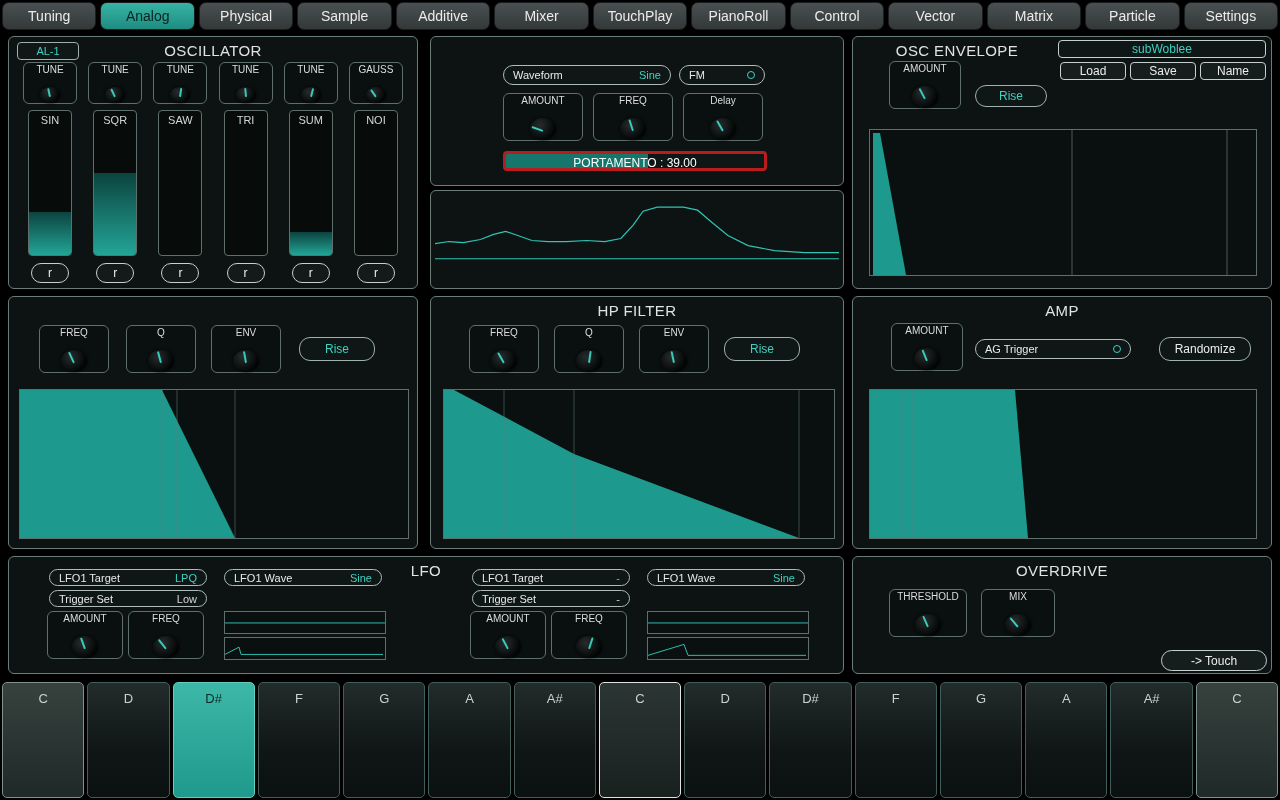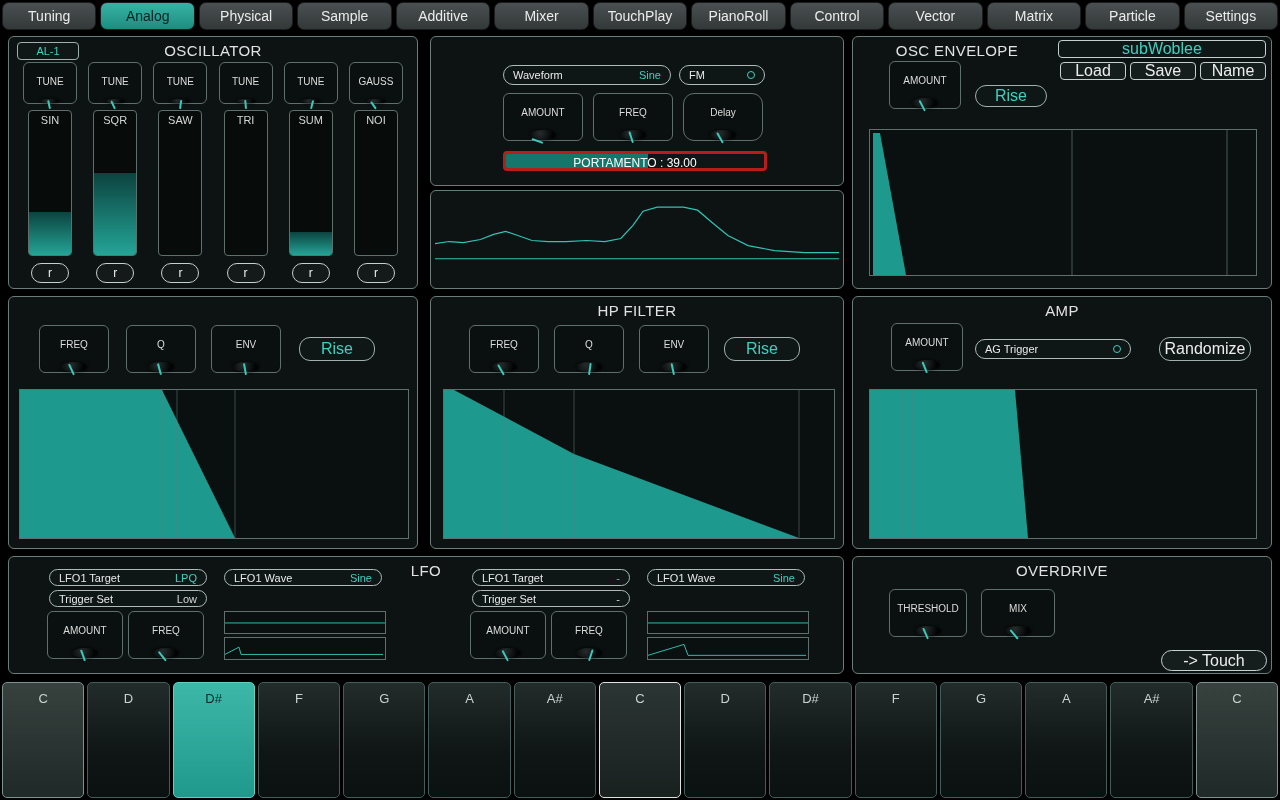--- a/index.html
+++ b/index.html
@@ -6,39 +6,39 @@
   html,body{background:#000;}
   #app{position:relative;width:1280px;height:800px;background:#000;font-family:"Liberation Sans",sans-serif;overflow:hidden;}
   
   .tabs{position:absolute;left:2px;top:2px;width:1276px;height:28px;display:flex;gap:4px;}
   .tab{flex:1;display:flex;align-items:center;justify-content:center;background:linear-gradient(#4a5051,#333839);border:1px solid #1b1e1e;border-radius:7px;color:#ebebeb;font-size:14px;cursor:pointer;white-space:nowrap;}
   .tab.active{background:linear-gradient(#36b3a5,#1e8d80);color:#0b2422;}
   
   .panel{position:absolute;background:#0c1312;border:1px solid #6b7d7a;border-radius:6px;}
   .ptitle{text-align:center;color:#e2e2e2;font-size:15px;padding-top:5px;letter-spacing:.4px;}
   
-  .kb{border:1px solid #5f6f6c;border-radius:6px;background:#0a100f;display:flex;flex-direction:column;align-items:center;padding-top:13px;gap:12px;}
+  .kb{border:1px solid #5f6f6c;border-radius:6px;background:#0a100f;display:flex;flex-direction:column;align-items:center;padding-top:1px;gap:12px;}
   .kl{font-size:10px;color:#dcdcdc;}
   .knob{position:relative;width:26px;height:26px;border-radius:50%;background:radial-gradient(circle at 38% 32%,#262c2c,#020404 72%);box-shadow:0 0 3px #000;}
   .ptr{position:absolute;left:50%;top:1px;width:2px;height:12px;margin-left:-1px;background:#39cab9;transform-origin:50% 12px;border-radius:1px;}
   .knob.sm{width:20px;height:20px;}
   .knob.sm .ptr{height:9px;transform-origin:50% 9px;}
   
   .osc-cols{display:flex;justify-content:space-between;padding:0 13px;margin-top:3px;}
   .osc-col{width:56px;display:flex;flex-direction:column;align-items:center;}
   .slider{width:44px;height:146px;border:1px solid #5f6f6c;border-radius:4px;background:#070c0b;position:relative;margin-top:6px;overflow:hidden;}
   .sl-label{position:absolute;top:3px;left:0;right:0;text-align:center;font-size:11px;color:#d5d5d5;z-index:2;}
   .sl-fill{position:absolute;left:0;right:0;bottom:0;height:0;background:linear-gradient(180deg,#0c433f,#23a597);}
   .rbtn{margin-top:7px;width:38px;height:20px;border:1px solid #c6d0ce;border-radius:10px;background:#131a19;color:#ececec;font-size:12px;display:flex;align-items:center;justify-content:center;}
   
   .opt{position:absolute;display:flex;justify-content:space-between;align-items:center;border:1px solid #aebbb8;border-radius:10px;background:#0e1716;padding:0 9px;font-size:11px;color:#e9e9e9;}
   .opt .val{color:#3fd0c0;}
   .circle{width:8px;height:8px;border:1px solid #3fd0c0;border-radius:50%;}
   
-  .btn{position:absolute;display:flex;align-items:center;justify-content:center;border:1px solid #c6d0ce;border-radius:4px;background:#151e1d;color:#ececec;font-size:16px;cursor:pointer;}
+  .btn{position:absolute;display:flex;align-items:center;justify-content:center;border:1px solid #c6d0ce;border-radius:4px;background:#151e1d;color:#ececec;font-size:12px;cursor:pointer;}
   .pill{border-radius:11px;border-color:#9fb0ae;}
   .teal{color:#3fd0c0;}
   
   .graph{position:absolute;background:#0a100f;border:1px solid #5f6f6c;}
   .graph svg{width:100%;height:100%;display:block;}
   
   .porta{position:absolute;border:3px solid #b91c1c;border-radius:4px;background:#0e1716;overflow:hidden;}
   .porta-fill{position:absolute;left:0;top:0;bottom:0;width:0;background:#15776c;}
   .porta span{position:relative;z-index:2;display:block;text-align:center;line-height:18px;font-size:12px;color:#fff;}
   
@@ -181,21 +181,21 @@
       <span class="knob">
           <span class="ptr" style="transform: rotate(-70deg);"></span>
         </span>
     </div>
     <div class="kb" style="position:absolute;left:162px;top:56px;width:80px;height:48px;">
       <span class="kl">FREQ</span>
       <span class="knob">
           <span class="ptr" style="transform: rotate(-18deg);"></span>
         </span>
     </div>
-    <div class="kb" style="position:absolute;left:252px;top:56px;width:80px;height:48px;border-radius:11px;">
+    <div class="kb" style="position:absolute;left:252px;top:56px;width:80px;height:48px;">
       <span class="kl">Delay</span>
       <span class="knob">
           <span class="ptr" style="transform: rotate(-30deg);"></span>
         </span>
     </div>
     <div class="porta" style="left:72px;top:114px;width:264px;height:20px;">
       <div class="porta-fill" style="width: 55%;"></div>
       <span>PORTAMENTO : 39.00</span>
     </div>
   </div>

